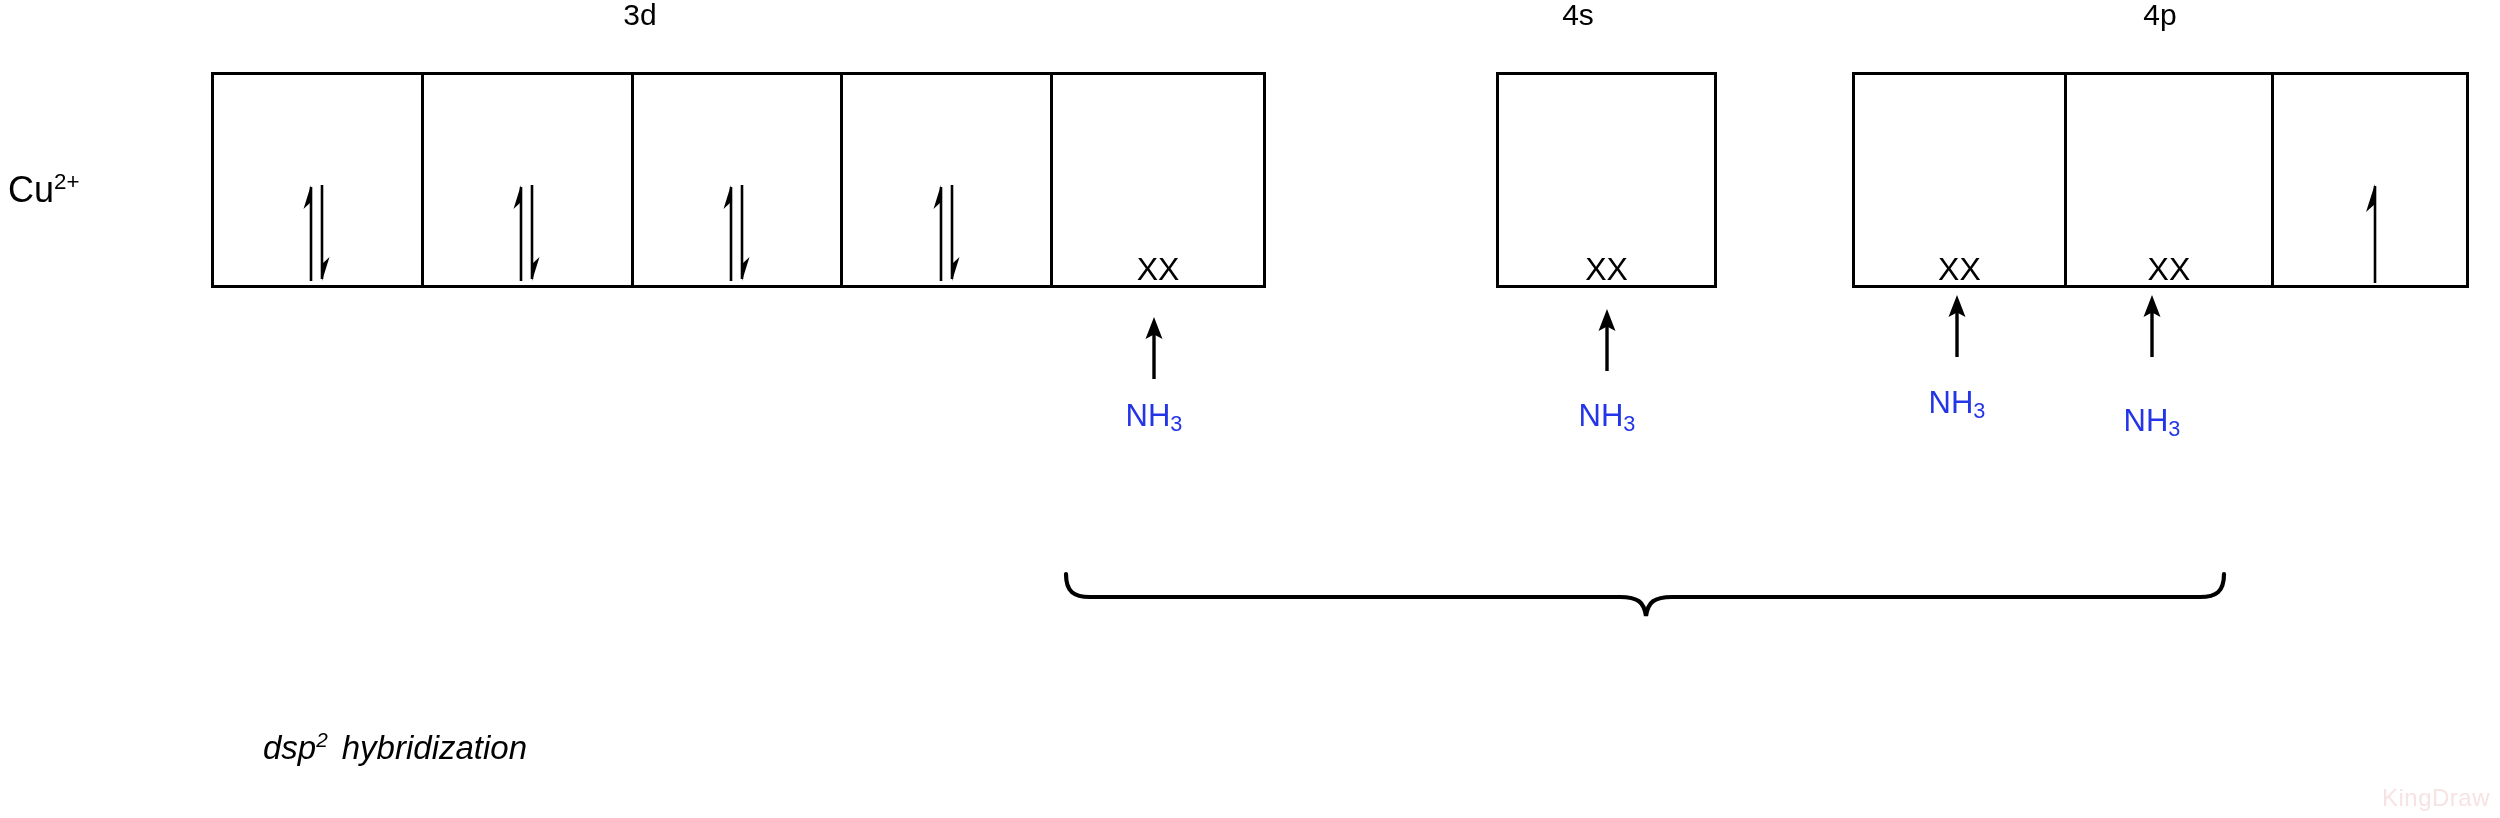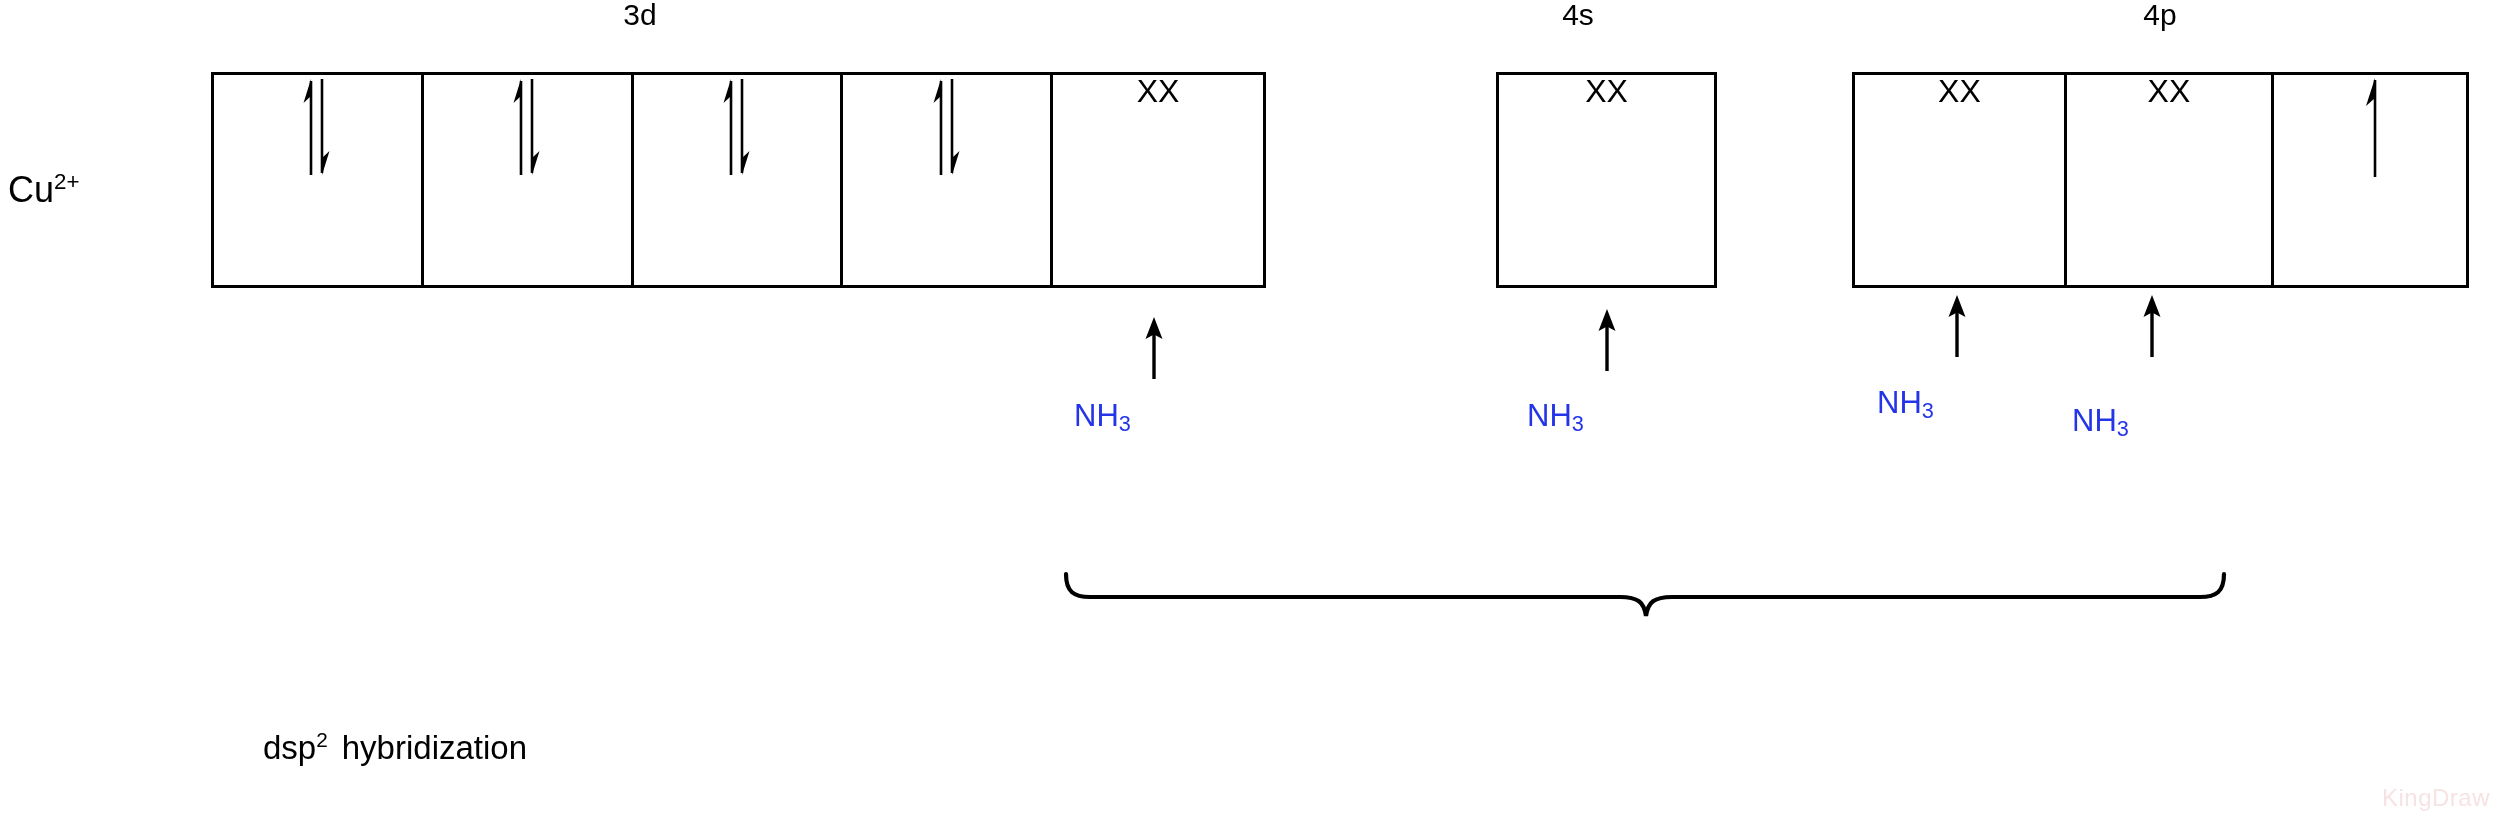--- a/index.html
+++ b/index.html
@@ -29,51 +29,51 @@
     display:flex;
     border:3px solid #000;
     box-sizing:border-box;
     background:#fff;
   }
   .orb-box{
     position:relative;
     height:100%;
     border-right:3px solid #000;
     box-sizing:border-box;
-    display:flex;align-items:flex-start;justify-content:center;
+    display:flex;align-items:flex-end;justify-content:center;
   }
   .orb-box:last-child{border-right:none;}
 
   
   .xx{
     font-size:32px;color:#000;letter-spacing:0px;
     line-height:1;user-select:none;
   }
 
   
   .pair-arrows{width:46px;height:104px;display:block;}
   .single-arrow{width:30px;height:104px;display:block;}
 
   
   .donate-arrow{position:absolute;width:26px;height:62px;}
 
   
   .ligand{
     position:absolute;font-size:31px;color:#2435e8;
-    white-space:nowrap;text-align:left;
+    white-space:nowrap;text-align:center;
   }
   .ligand sub{font-size:0.70em;vertical-align:-0.25em;}
 
   
   .brace{position:absolute;left:1060px;top:570px;width:1170px;height:58px;}
 
   
   .hyb-caption{
     position:absolute;top:728px;left:0;width:2500px;
-    text-align:center;font-size:33px;color:#000;
+    text-align:center;font-size:33px;color:#000;font-style:italic;
   }
   .hyb-caption .cap-inner{display:inline-block;position:relative;left:-855px;}
   .hyb-caption sup{font-size:0.63em;vertical-align:super;}
   .hyb-gap{display:inline-block;width:14px;}
 
   
   .watermark{
     position:absolute;right:10px;bottom:6px;
     font-size:24px;color:#f7e3e3;letter-spacing:0.5px;
     user-select:none;

